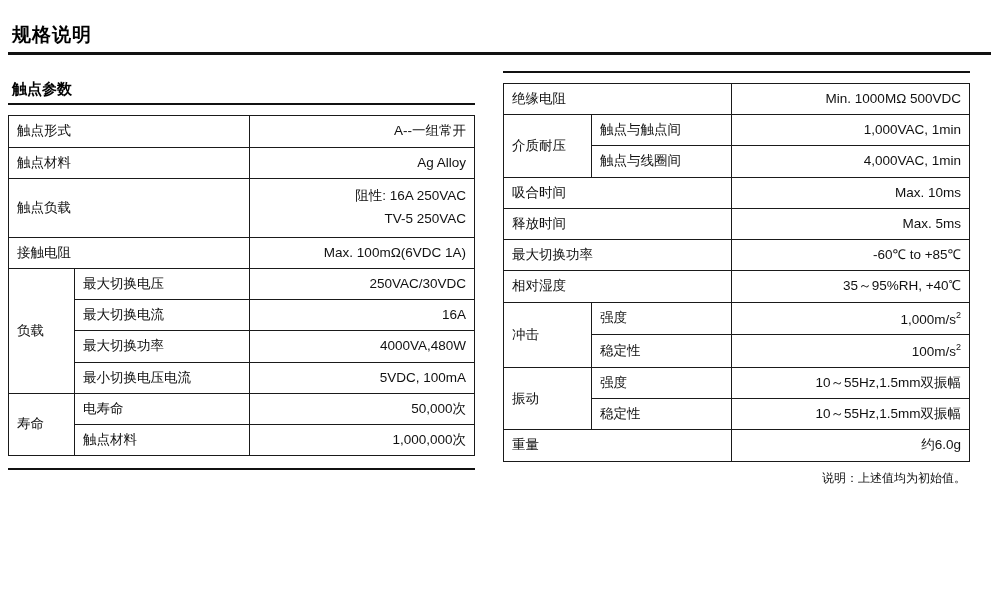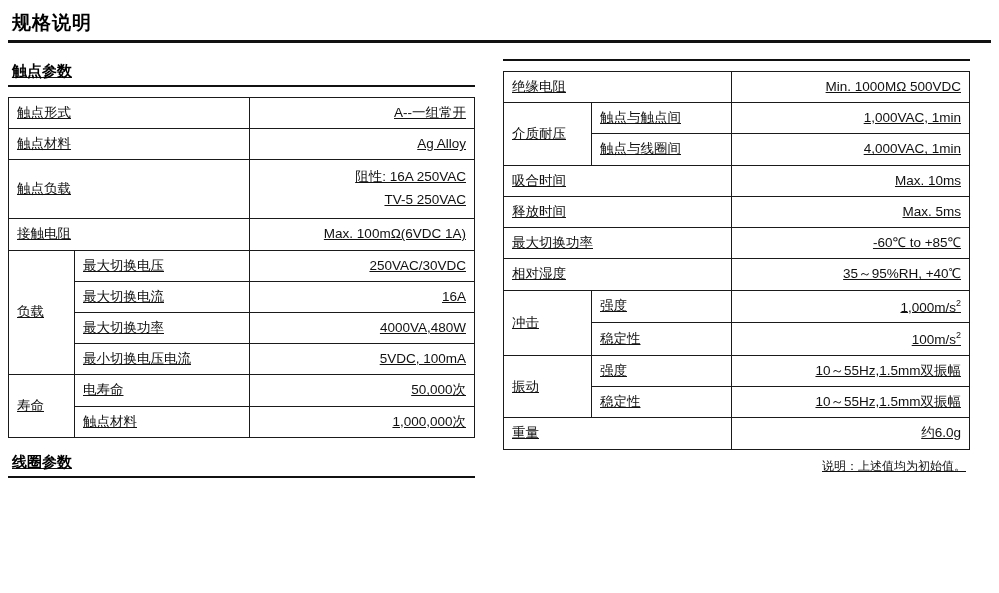--- a/index.html
+++ b/index.html
@@ -13,42 +13,41 @@
     font-family: "Liberation Sans", sans-serif;
     color: #111111;
     position: relative;
     overflow: hidden;
   }
   .page {
     position: relative;
     width: 999px;
     height: 476px;
     box-sizing: border-box;
-    padding: 4px 8px;
+    padding: 16px 8px;
   }
 
   
   .main-title {
     font-size: 19px;
     font-weight: bold;
     letter-spacing: 1px;
     padding: 6px 4px 4px 4px;
     color: #000;
   }
   .main-title-rule {
     border-bottom: 3px solid #111;
     margin: 0 0 16px 0;
   }
 
   
   .columns {
     display: flex;
     gap: 28px;
-    align-items: flex-start;
-    text-decoration: underline;
+    align-items: center;
   }
   .col {
     width: 467px;
     flex: 0 0 467px;
   }
 
   
   .sec-title {
     font-size: 15px;
     font-weight: bold;
@@ -176,21 +175,20 @@
           </tr>
           <tr>
             <td class="label">触点材料</td>
             <td class="value">1,000,000次</td>
           </tr>
         </tbody>
       </table>
 
       <div class="gap-block"></div>
 
-      <div class="sec-title">线圈参数</div>
       <div class="sec-rule"></div>
 
 
     </div>
 
     <div class="col">
 
       <div class="sec-rule"></div>
 
       <table class="spec">

